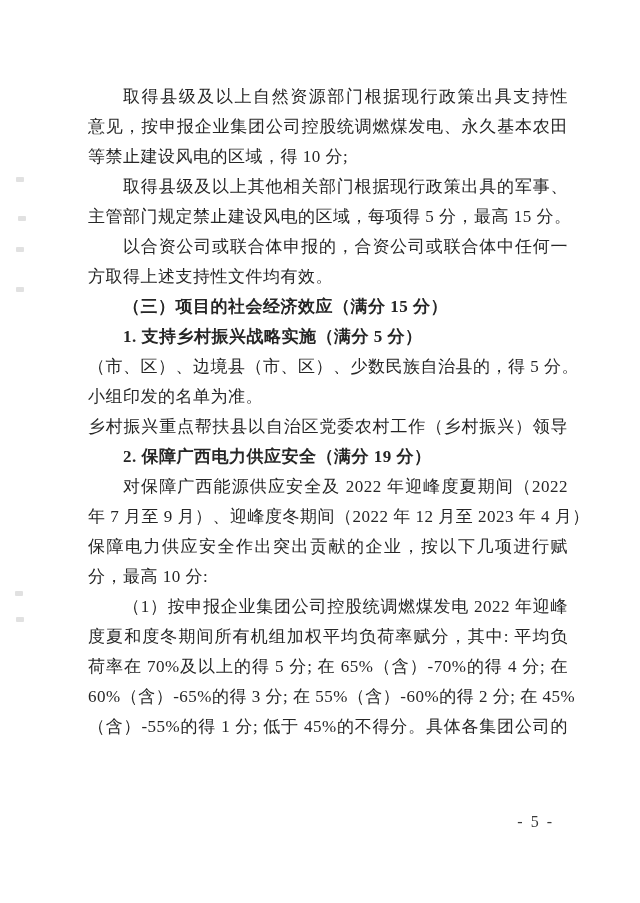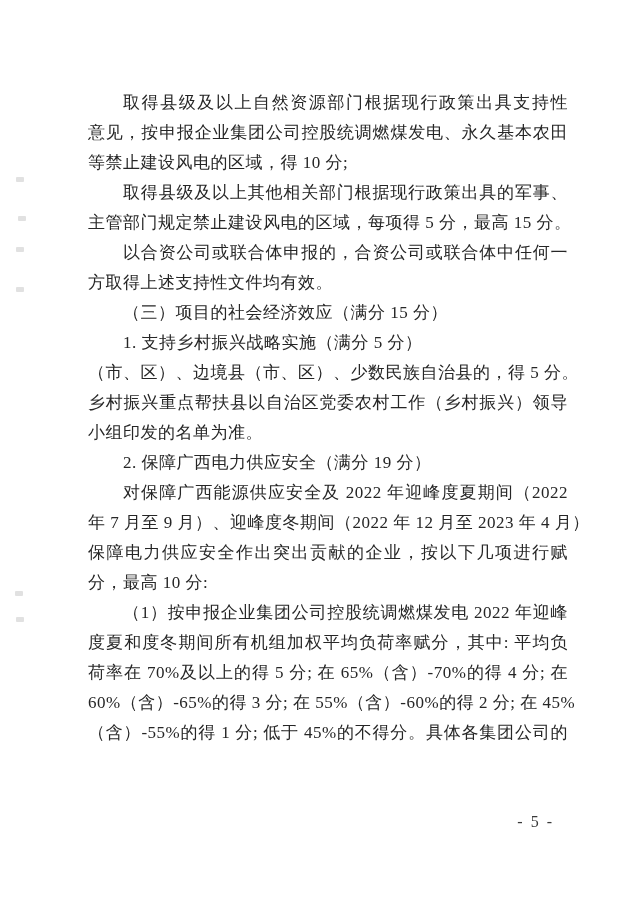--- a/index.html
+++ b/index.html
@@ -13,21 +13,21 @@
     height: 903px;
     margin: 0 auto;
     background: #ffffff;
     overflow: hidden;
     font-family: "Liberation Serif", "DejaVu Serif", serif;
     color: #262626;
   }
   .text-block {
     position: absolute;
     left: 88px;
-    top: 88px;
+    top: 82px;
     width: 480px;
   }
   .line {
     box-sizing: border-box;
     width: 480px;
     height: 30px;
     line-height: 30px;
     font-size: 17px;
     letter-spacing: 0.5px;
     text-align: justify;
@@ -38,21 +38,21 @@
   }
   .line.no-justify {
     text-align: left;
     text-align-last: left;
     -moz-text-align-last: left;
   }
   .line.indent {
     padding-left: 35px;
   }
   .line.bold {
-    font-weight: 400;
+    font-weight: 700;
   }
   .page-number {
     position: absolute;
     top: 811px;
     right: 86px;
     font-size: 16px;
     line-height: 22px;
     letter-spacing: 2px;
     color: #3a3a3a;
   }
@@ -86,22 +86,22 @@
       <div class="line indent">取得县级及以上自然资源部门根据现行政策出具支持性</div>
       <div class="line">意见，按申报企业集团公司控股统调燃煤发电、永久基本农田</div>
       <div class="line no-justify">等禁止建设风电的区域，得 10 分;</div>
       <div class="line indent">取得县级及以上其他相关部门根据现行政策出具的军事、</div>
       <div class="line">主管部门规定禁止建设风电的区域，每项得 5 分，最高 15 分。</div>
       <div class="line indent">以合资公司或联合体申报的，合资公司或联合体中任何一</div>
       <div class="line no-justify">方取得上述支持性文件均有效。</div>
       <div class="line indent bold no-justify">（三）项目的社会经济效应（满分 15 分）</div>
       <div class="line indent bold no-justify">1. 支持乡村振兴战略实施（满分 5 分）</div>
       <div class="line">（市、区）、边境县（市、区）、少数民族自治县的，得 5 分。</div>
+      <div class="line no-justify">小组印发的名单为准。</div>
       <div class="line">乡村振兴重点帮扶县以自治区党委农村工作（乡村振兴）领导</div>
-      <div class="line no-justify">小组印发的名单为准。</div>
       <div class="line indent bold no-justify">2. 保障广西电力供应安全（满分 19 分）</div>
       <div class="line indent">对保障广西能源供应安全及 2022 年迎峰度夏期间（2022</div>
       <div class="line">年 7 月至 9 月）、迎峰度冬期间（2022 年 12 月至 2023 年 4 月）</div>
       <div class="line">保障电力供应安全作出突出贡献的企业，按以下几项进行赋</div>
       <div class="line no-justify">分，最高 10 分:</div>
       <div class="line indent">（1）按申报企业集团公司控股统调燃煤发电 2022 年迎峰</div>
       <div class="line">度夏和度冬期间所有机组加权平均负荷率赋分，其中: 平均负</div>
       <div class="line">荷率在 70%及以上的得 5 分; 在 65%（含）-70%的得 4 分; 在</div>
       <div class="line">60%（含）-65%的得 3 分; 在 55%（含）-60%的得 2 分; 在 45%</div>
       <div class="line">（含）-55%的得 1 分; 低于 45%的不得分。具体各集团公司的</div>

